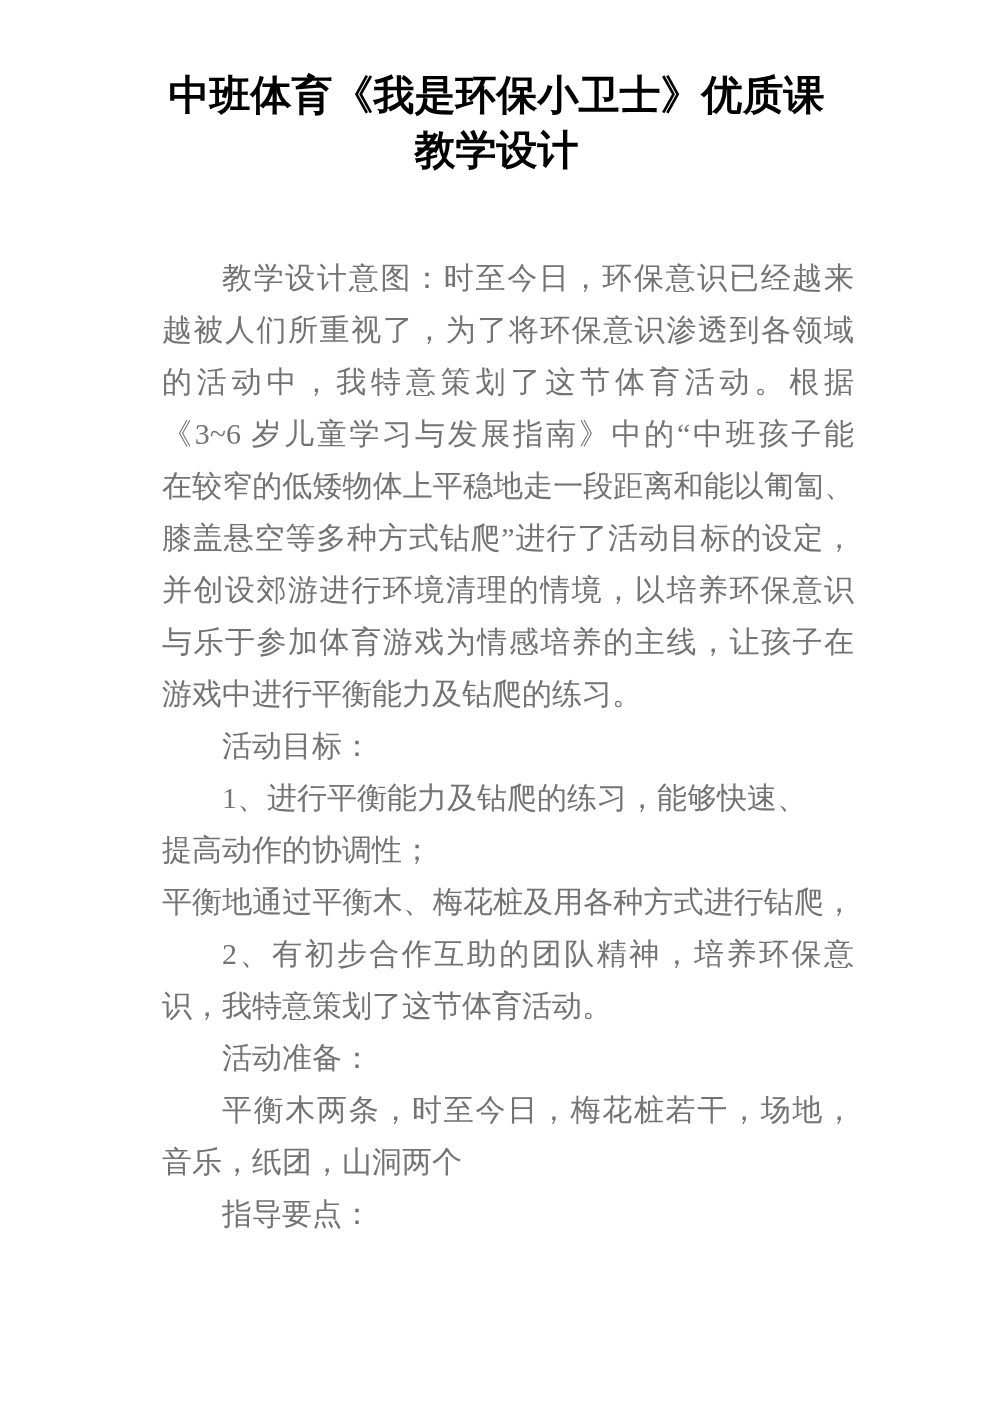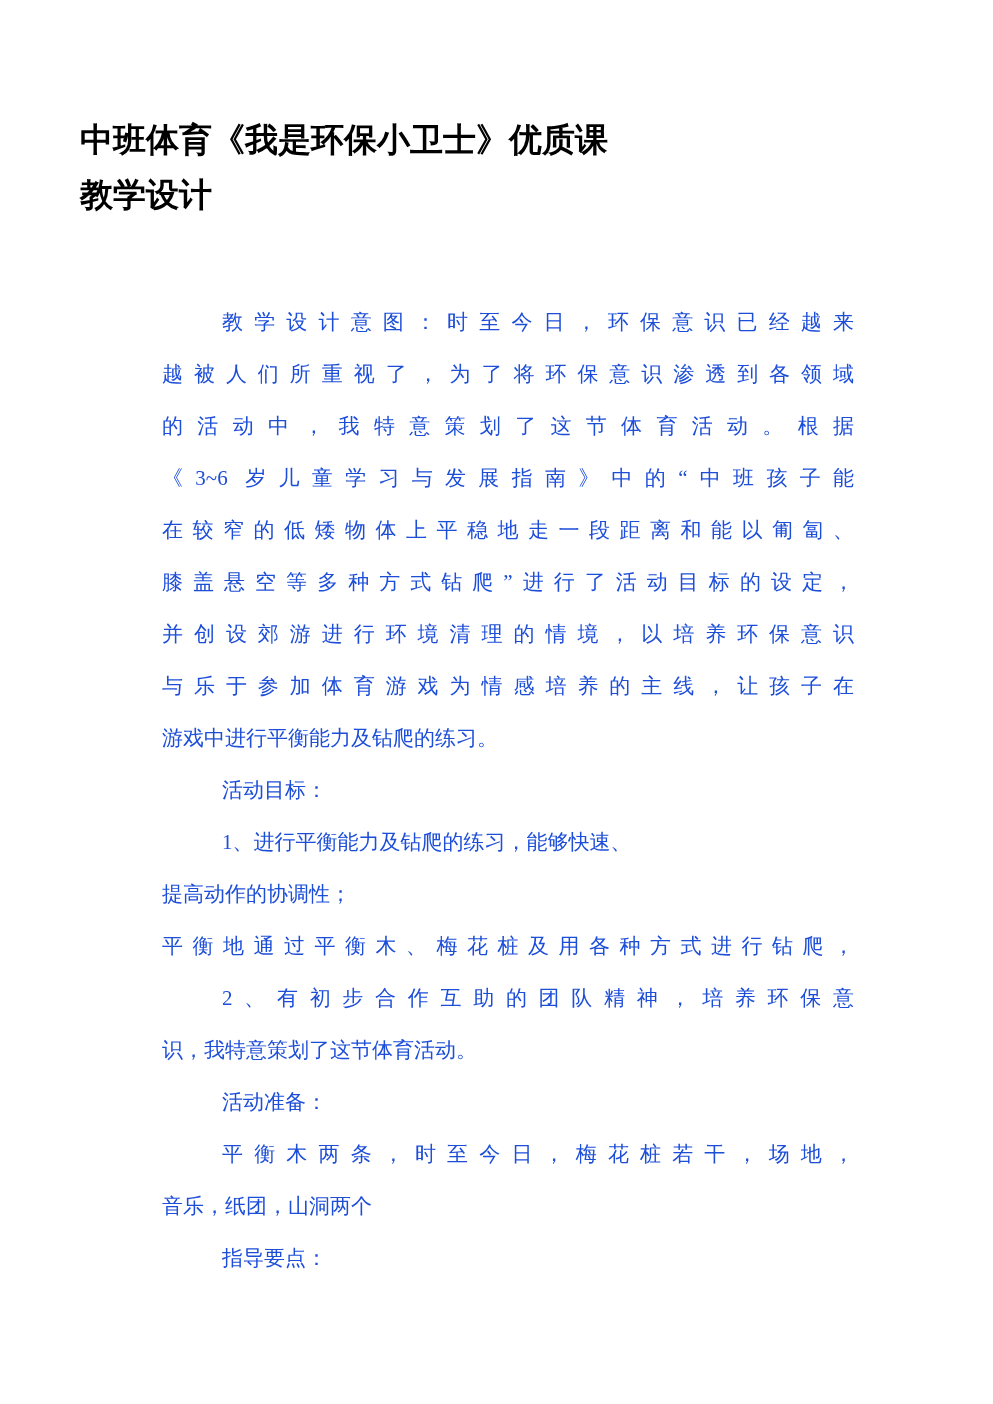--- a/index.html
+++ b/index.html
@@ -10,38 +10,38 @@
   .page {
     position: relative;
     width: 993px;
     height: 1404px;
     background: #ffffff;
     color: #000000;
     overflow: hidden;
     font-family: "Liberation Serif", "DejaVu Serif", serif;
   }
   .doc-title {
-    margin: 112px 80px 0 80px;
-    text-align: left;
+    margin: 68px 80px 0 80px;
+    text-align: center;
     font-family: "Liberation Sans", "DejaVu Sans", sans-serif;
     font-weight: bold;
-    font-size: 33px;
+    font-size: 41px;
     line-height: 55px;
     letter-spacing: 0px;
     color: #000000;
   }
   .title-line {
     display: block;
   }
   .doc-body {
     margin: 74px 0 0 162px;
     width: 692px;
-    font-size: 21px;
+    font-size: 30px;
     line-height: 52px;
-    color: #1d4ed8;
+    color: #737373;
   }
   .line {
     display: block;
     white-space: nowrap;
   }
   .line.indent {
     padding-left: 60px;
   }
   .line.fill {
     white-space: normal;

